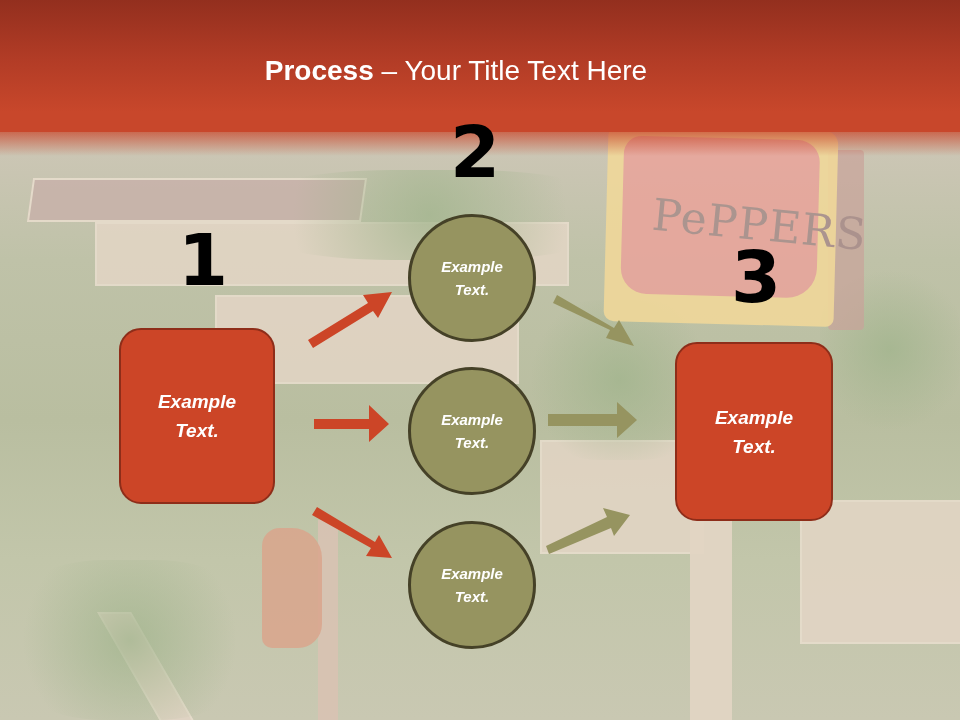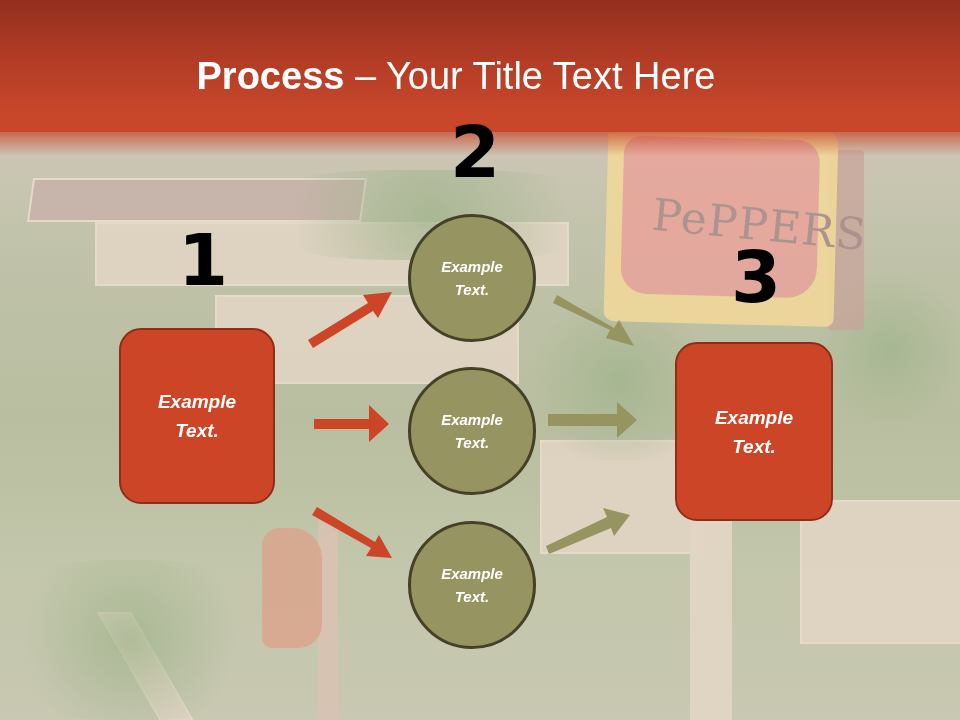--- a/index.html
+++ b/index.html
@@ -21,21 +21,21 @@
   .sign-board { position: absolute; left: 828px; top: 150px; width: 36px; height: 180px; background: #c9a39a; opacity: 0.7; border-radius: 4px; }
   .post { position: absolute; left: 690px; top: 520px; width: 42px; height: 200px; background: #e2d5c3; opacity: 0.95; }
   .post2 { position: absolute; left: 318px; top: 520px; width: 20px; height: 200px; background: #d8c2b3; opacity: 0.9; }
   .cutout { position: absolute; left: 262px; top: 528px; width: 60px; height: 120px; background: #d9a58c; border-radius: 18px 30px 24px 10px; opacity: 0.85; }
 
   
   .header { position: absolute; left: 0; top: 0; width: 960px; height: 132px;
     background: linear-gradient(180deg, #932f1e 0%, #b23c26 45%, #c8472b 85%, #c8472b 100%); }
   .header-fade { position: absolute; left: 0; top: 128px; width: 960px; height: 28px;
     background: linear-gradient(180deg, rgba(200,71,43,0.85), rgba(200,71,43,0)); }
-  .title { position: absolute; left: 0; top: 55px; width: 912px; text-align: center; color: #ffffff; font-size: 38px; letter-spacing: 0px; }
+  .title { position: absolute; left: 0; top: 55px; width: 912px; text-align: center; color: #ffffff; font-size: 28px; letter-spacing: 0px; }
   .title .bold { font-weight: bold; }
 
   
   .num { position: absolute; font-size: 72px; font-weight: bold; color: #000; line-height: 1; font-family: "DejaVu Sans", sans-serif; }
 
   
   .box { position: absolute; width: 156px; height: 176px; background: #cc4527; border: 2px solid #8e2d19; border-radius: 22px; box-sizing: border-box; display: flex; align-items: center; justify-content: center; flex-direction: column; }
   .box-text { color: #fff; font-style: italic; font-weight: bold; font-size: 19px; text-align: center; line-height: 29px; }
 
   

